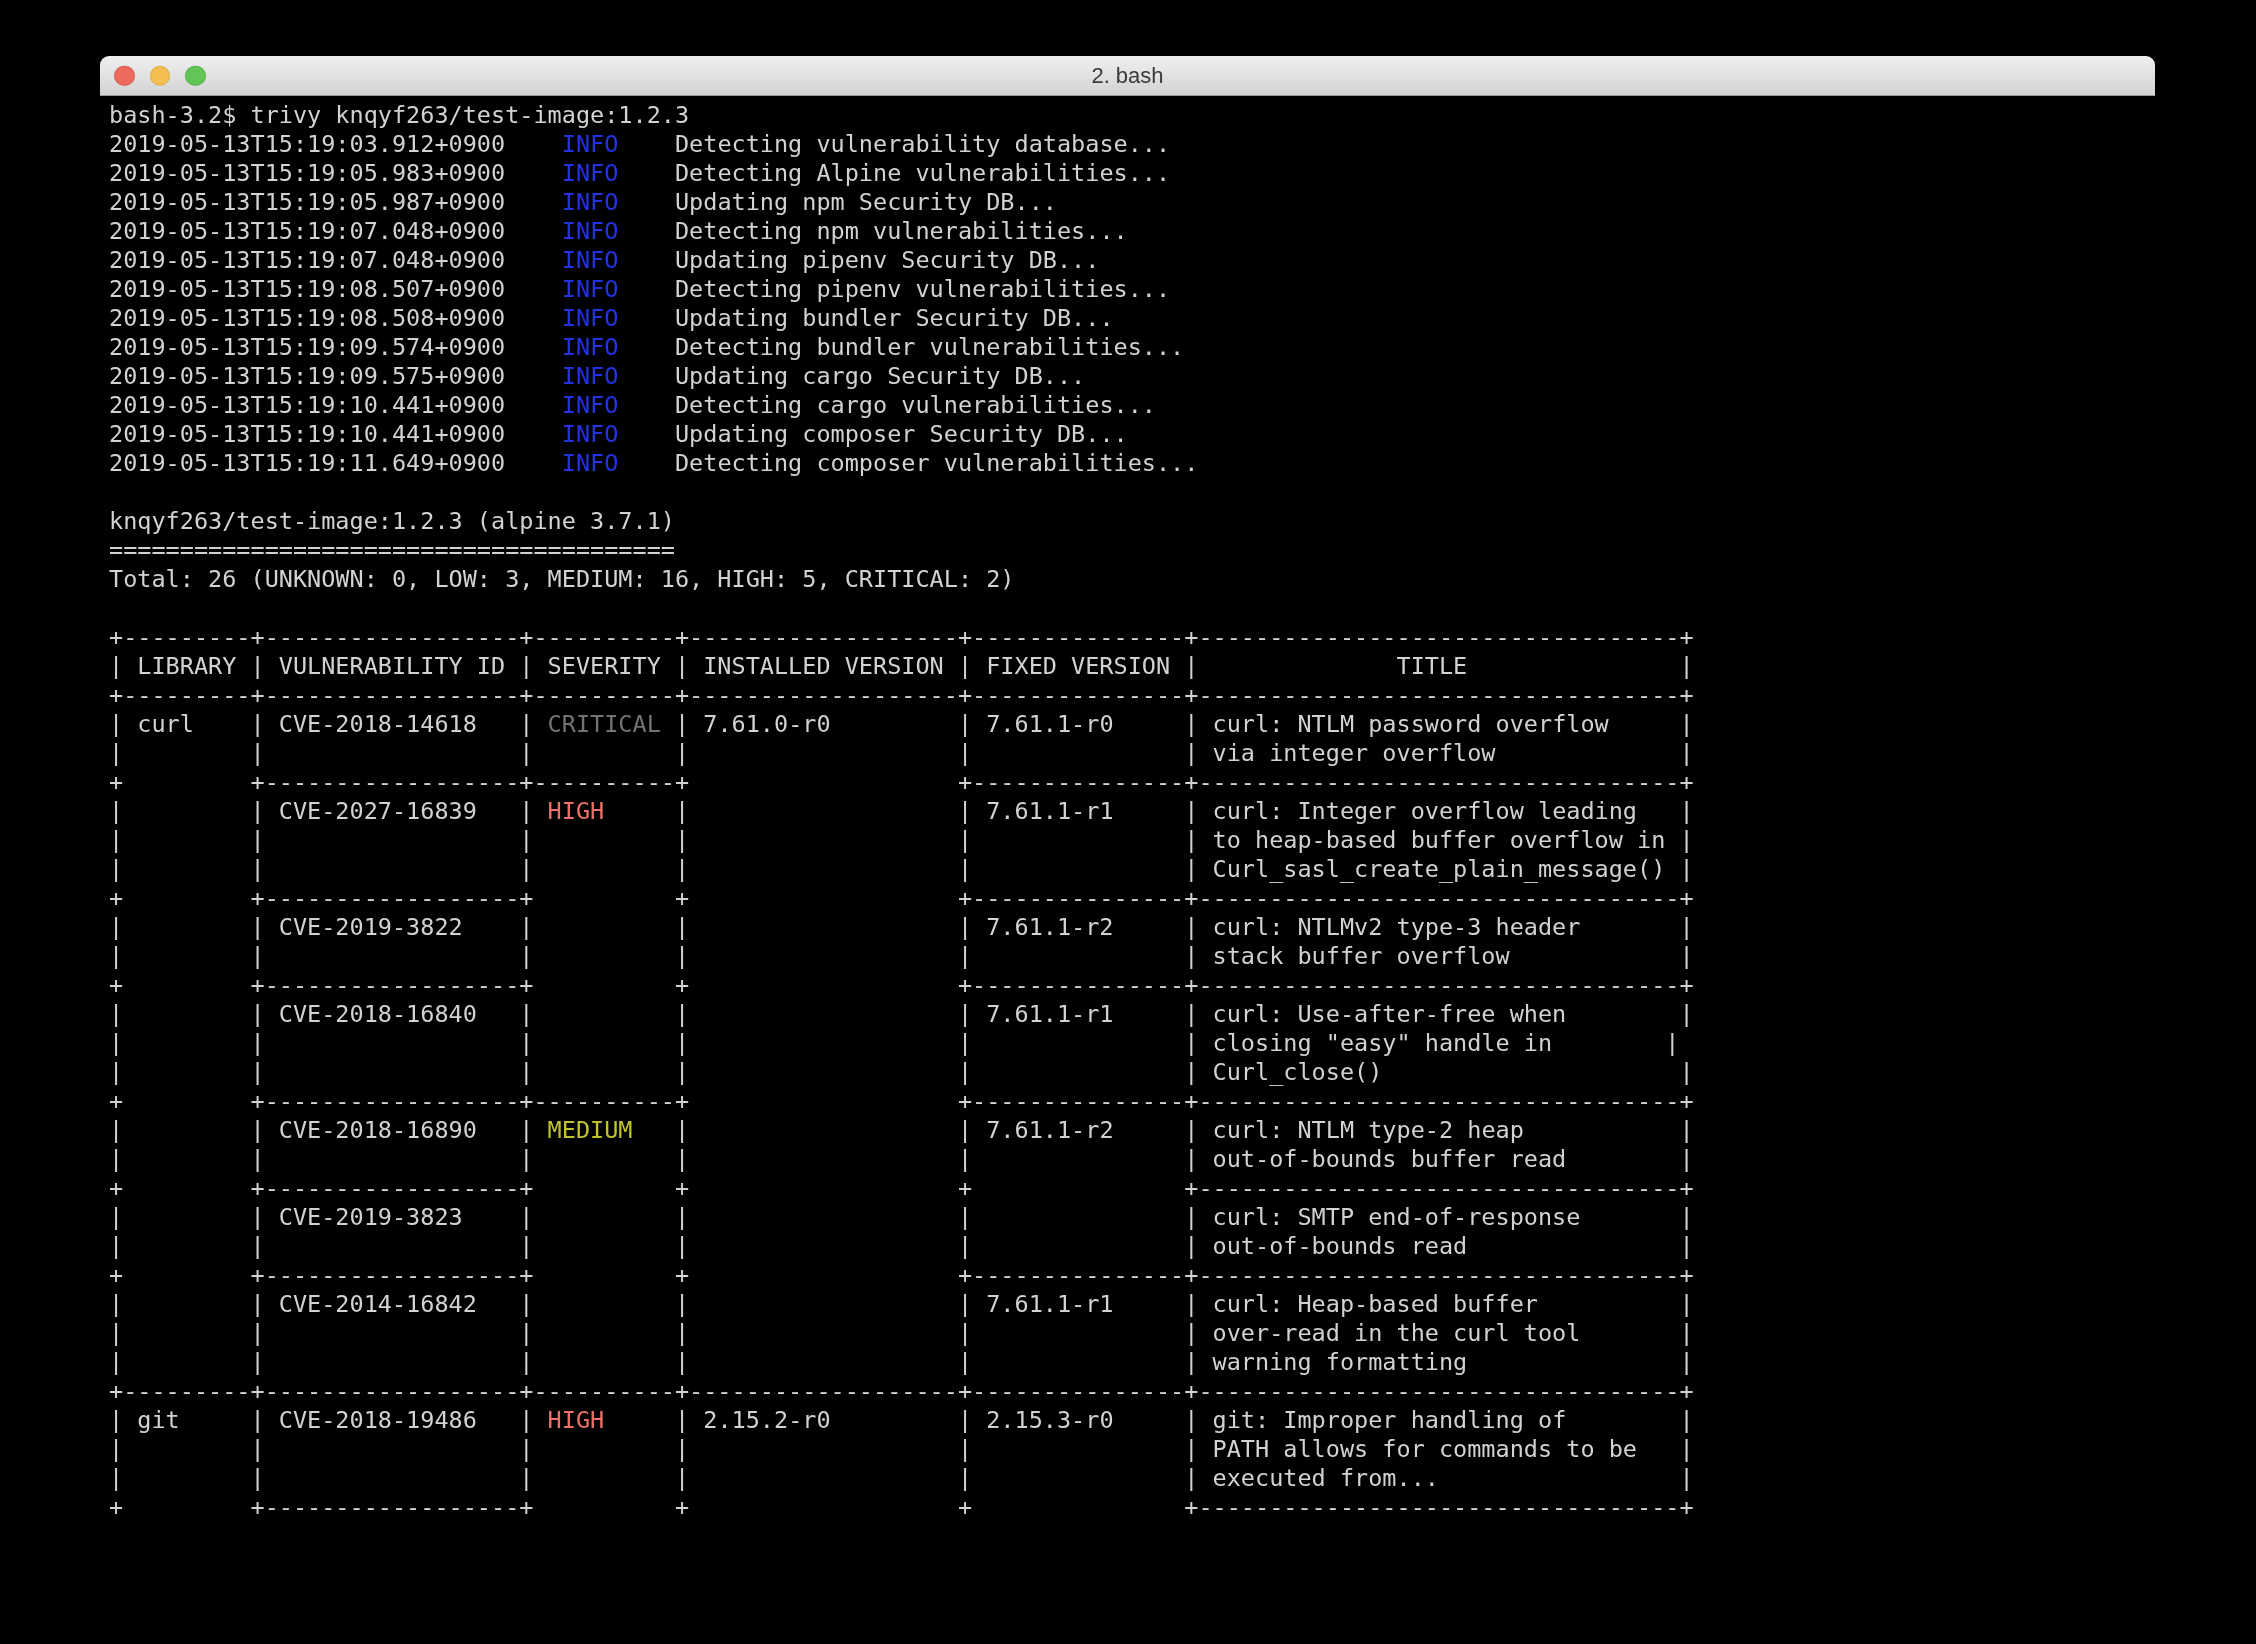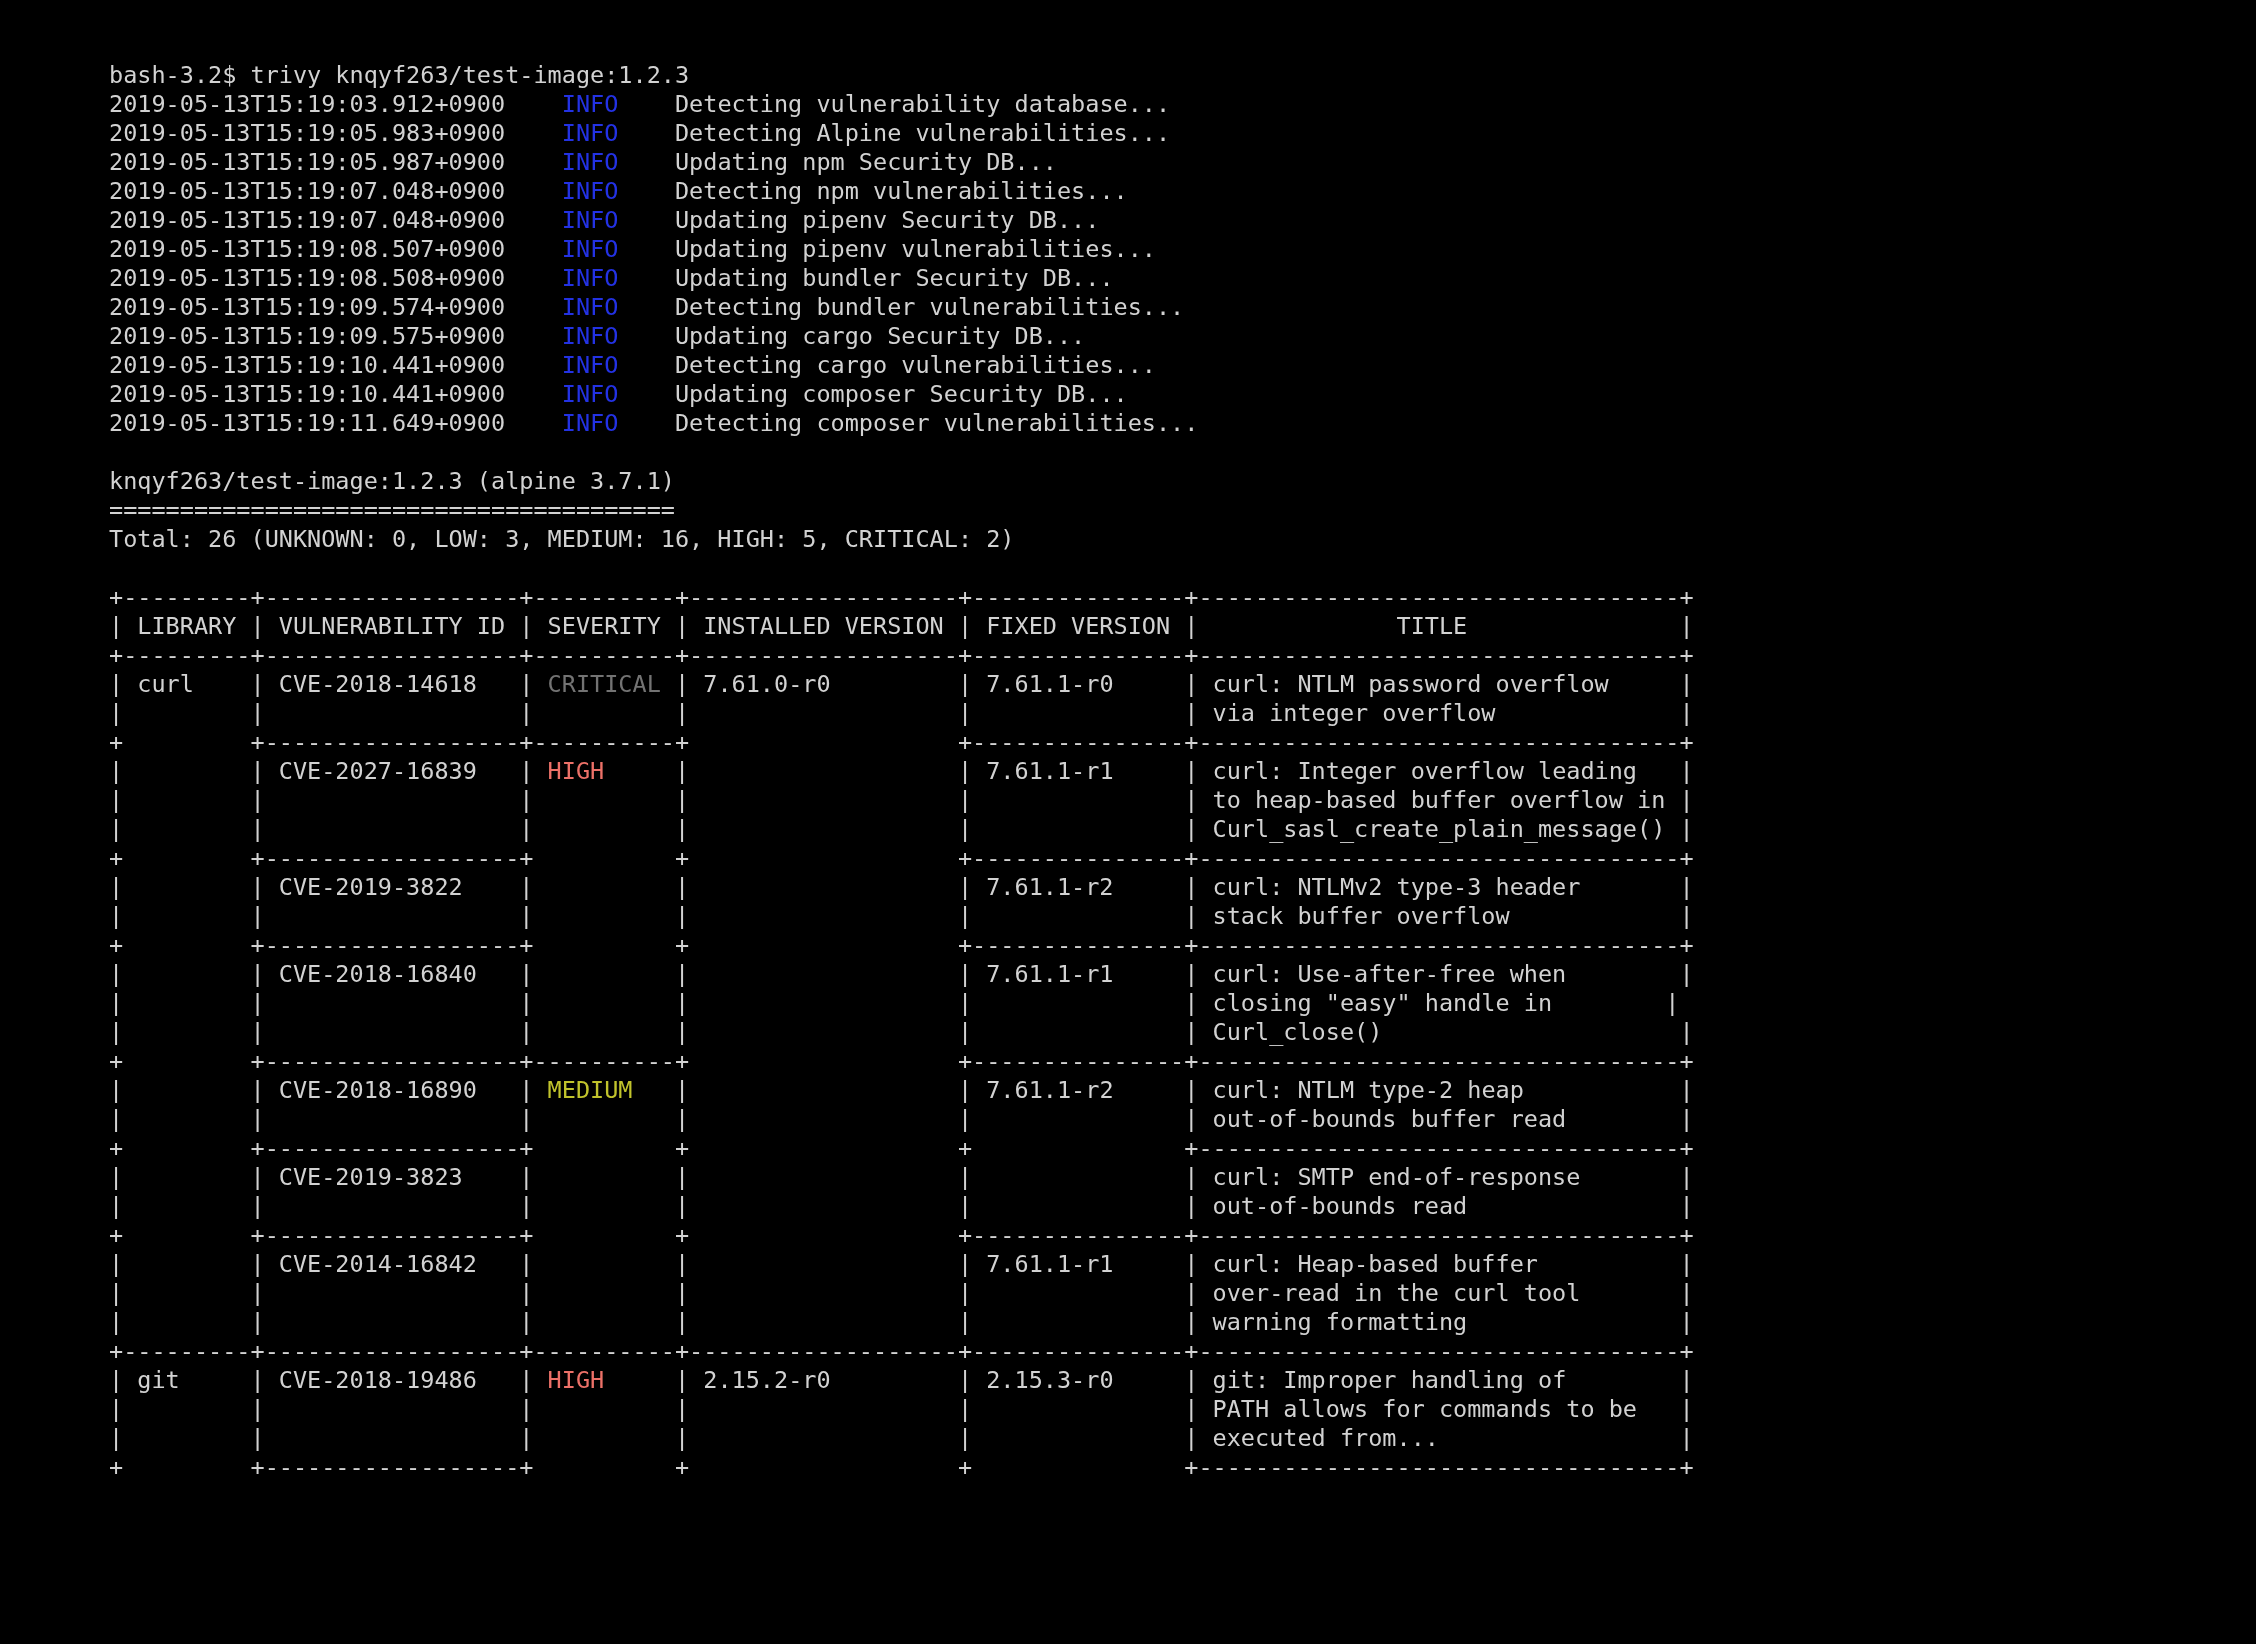--- a/index.html
+++ b/index.html
@@ -59,28 +59,36 @@
     font-size: 23.5px;
     line-height: 29px;
     white-space: pre;
   }
 </style>
 </head>
 <body>
 
 <div class="stage">
   <div class="window">
+    <div class="titlebar">
+      <div class="lights">
+        <div class="light" style="background: rgb(237, 106, 95);"></div>
+        <div class="light" style="background: rgb(246, 190, 80);"></div>
+        <div class="light" style="background: rgb(98, 198, 86);"></div>
+      </div>
+      <span class="window-title">2. bash</span>
+    </div>
     <div class="screen">
       <pre style="color: rgb(210, 210, 210);"><span>bash-3.2$ trivy knqyf263/test-image:1.2.3</span>
 <span>2019-05-13T15:19:03.912+0900    </span><span style="color: rgb(35, 50, 228);">INFO</span><span>    Detecting vulnerability database...</span>
 <span>2019-05-13T15:19:05.983+0900    </span><span style="color: rgb(35, 50, 228);">INFO</span><span>    Detecting Alpine vulnerabilities...</span>
 <span>2019-05-13T15:19:05.987+0900    </span><span style="color: rgb(35, 50, 228);">INFO</span><span>    Updating npm Security DB...</span>
 <span>2019-05-13T15:19:07.048+0900    </span><span style="color: rgb(35, 50, 228);">INFO</span><span>    Detecting npm vulnerabilities...</span>
 <span>2019-05-13T15:19:07.048+0900    </span><span style="color: rgb(35, 50, 228);">INFO</span><span>    Updating pipenv Security DB...</span>
-<span>2019-05-13T15:19:08.507+0900    </span><span style="color: rgb(35, 50, 228);">INFO</span><span>    Updating pipenv vulnerabilities...</span>
+<span>2019-05-13T15:19:08.507+0900    </span><span style="color: rgb(35, 50, 228);">INFO</span><span>    Detecting pipenv vulnerabilities...</span>
 <span>2019-05-13T15:19:08.508+0900    </span><span style="color: rgb(35, 50, 228);">INFO</span><span>    Updating bundler Security DB...</span>
 <span>2019-05-13T15:19:09.574+0900    </span><span style="color: rgb(35, 50, 228);">INFO</span><span>    Detecting bundler vulnerabilities...</span>
 <span>2019-05-13T15:19:09.575+0900    </span><span style="color: rgb(35, 50, 228);">INFO</span><span>    Updating cargo Security DB...</span>
 <span>2019-05-13T15:19:10.441+0900    </span><span style="color: rgb(35, 50, 228);">INFO</span><span>    Detecting cargo vulnerabilities...</span>
 <span>2019-05-13T15:19:10.441+0900    </span><span style="color: rgb(35, 50, 228);">INFO</span><span>    Updating composer Security DB...</span>
 <span>2019-05-13T15:19:11.649+0900    </span><span style="color: rgb(35, 50, 228);">INFO</span><span>    Detecting composer vulnerabilities...</span>
 
 <span>knqyf263/test-image:1.2.3 (alpine 3.7.1)</span>
 <span>========================================</span>
 <span>Total: 26 (UNKNOWN: 0, LOW: 3, MEDIUM: 16, HIGH: 5, CRITICAL: 2)</span>

